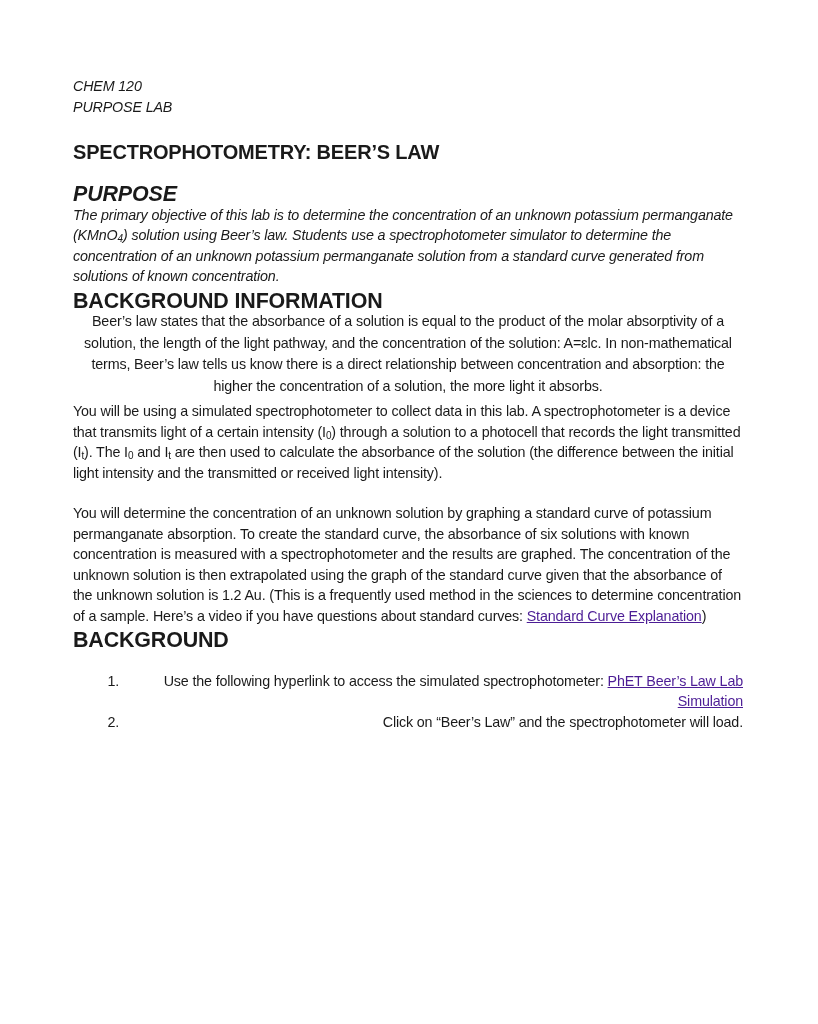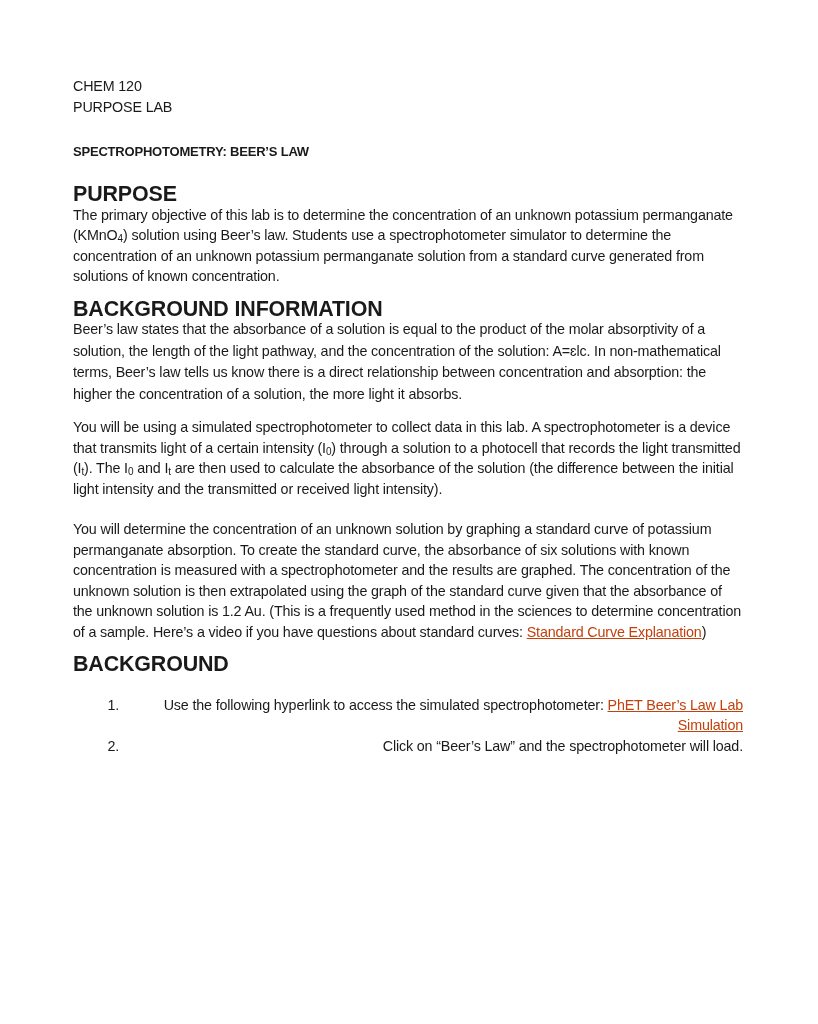--- a/index.html
+++ b/index.html
@@ -19,49 +19,52 @@
       position: absolute;
       left: 73px;
       top: 76px;
       width: 670px;
       font-size: 14.3px;
       line-height: 20.5px;
       letter-spacing: -0.15px;
     }
     .course-line {
       margin: 0;
+      font-style: italic;
     }
     .doc-title {
       margin: 22px 0 0 0;
-      font-size: 13px;
+      font-size: 20px;
       line-height: 26px;
       font-weight: bold;
       letter-spacing: -0.2px;
     }
     .section-heading {
       margin: 0;
       font-weight: bold;
     }
     .section {
-      margin-top: 12px;
+      margin-top: 4px;
     }
     .section.first {
       margin-top: 19px;
+      font-style: italic;
     }
     p {
       margin: 0;
     }
     .bg-para {
       line-height: 21.5px;
+      text-align: center;
     }
     .spacer {
       height: 20px;
     }
     a.link {
-      color: #c2410c;
+      color: #4c1d95;
     }
     ol.steps {
       margin: 20px 0 0 0;
       padding-left: 50px;
       text-align: right;
     }
     ol.steps li {
       padding-left: 0;
     }
     sub.s {

